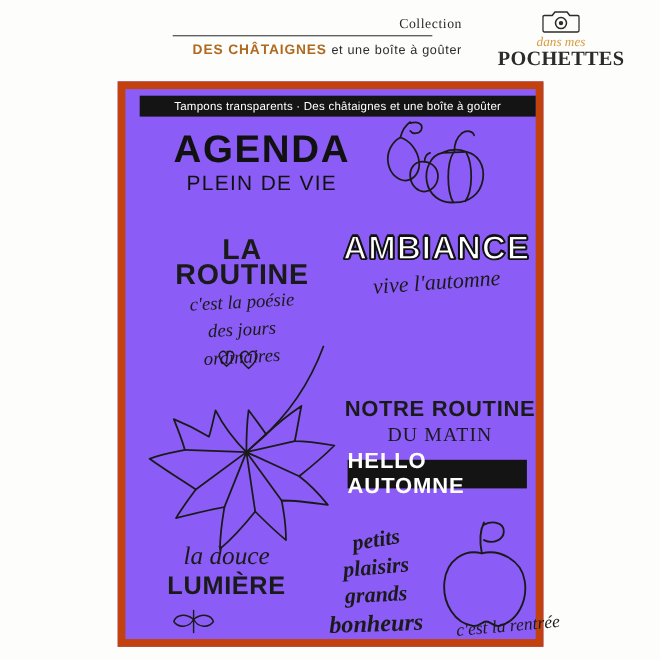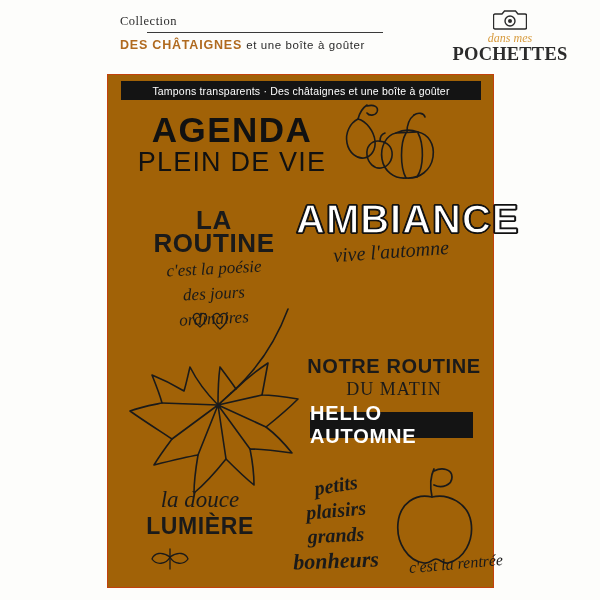--- a/index.html
+++ b/index.html
@@ -23,24 +23,24 @@
 
   
   .header {
     position: absolute;
     left: 0; top: 0;
     width: 600px;
     height: 72px;
   }
   .collection-block {
     position: absolute;
-    left: 120px;
+    left: 130px;
     top: 14px;
     width: 290px;
-    text-align: left;
+    text-align: right;
   }
   .collection-word {
     font-size: 12.5px;
     letter-spacing: 0.5px;
     color: #2b2b2b;
     font-family: "Liberation Serif", serif;
   }
   .collection-rule {
     margin: 3px auto 5px auto;
     width: 236px;
@@ -93,22 +93,22 @@
     text-align: center;
   }
 
   
   .sheet {
     position: absolute;
     left: 107px;
     top: 74px;
     width: 387px;
     height: 514px;
-    border: 1px solid #c2410c;
-    background: #a16207;
+    border: 7px solid #c2410c;
+    background: #8b5cf6;
     box-sizing: border-box;
   }
   .sheet-banner {
     position: absolute;
     left: 13px;
     top: 6px;
     width: 360px;
     height: 19px;
     background: #141414;
     color: #ffffff;
@@ -131,21 +131,21 @@
   }
   .agenda-title {
     font-size: 35px;
     font-weight: bold;
     letter-spacing: 1.5px;
     line-height: 38px;
     font-family: "Liberation Sans", sans-serif;
     color: #111;
   }
   .agenda-sub {
-    font-size: 27px;
+    font-size: 19px;
     letter-spacing: 1.2px;
     line-height: 26px;
     font-family: "Liberation Sans", sans-serif;
     color: #111;
     font-weight: 300;
   }
 
   
   .routine {
     left: 26px;
@@ -169,21 +169,21 @@
   }
 
   
   .ambiance {
     left: 188px;
     top: 128px;
     width: 190px;
     text-align: center;
   }
   .ambiance-l1, .ambiance-l2 {
-    font-size: 40px;
+    font-size: 30px;
     font-weight: bold;
     letter-spacing: 1px;
     line-height: 33px;
     color: #ffffff;
     -webkit-text-stroke: 1.4px #111;
     text-shadow:
       -1.2px 0 #111, 1.2px 0 #111, 0 -1.2px #111, 0 1.2px #111;
   }
   .ambiance-script {
     font-family: "Liberation Serif", serif;

